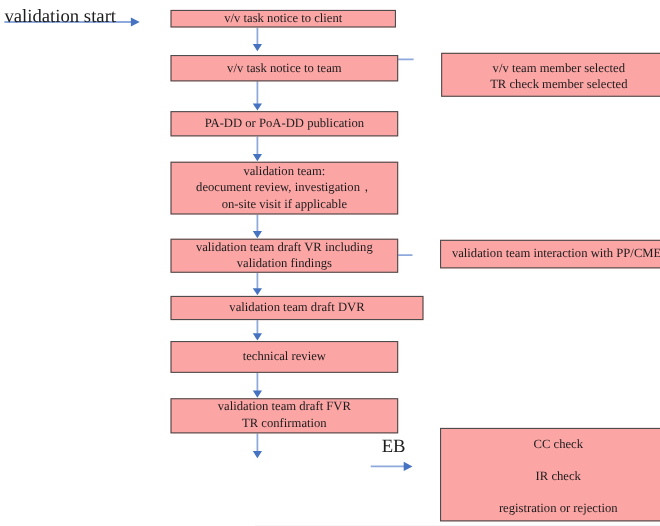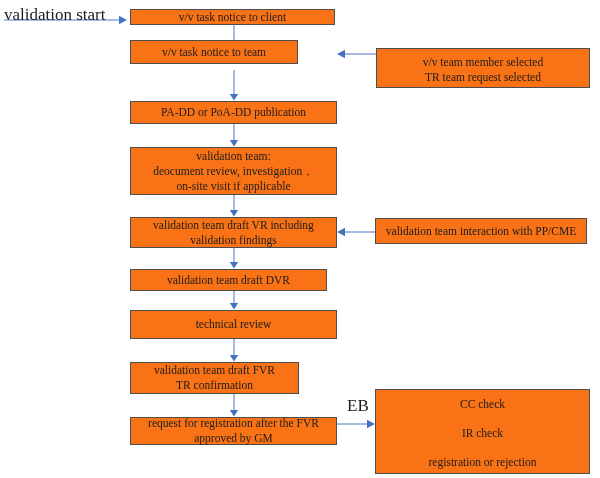--- a/index.html
+++ b/index.html
@@ -18,25 +18,26 @@
     color:var(--text);
     overflow:hidden;
     margin:0 auto;
   }
   .arrows{position:absolute;left:0;top:0;width:600px;height:478px;pointer-events:none;}
   .al{stroke:var(--arrow-line);stroke-width:1.6;fill:none;}
   .ah{fill:var(--arrow-head);stroke:none;}
   .node{
     position:absolute;
     border:1.6px solid var(--box-border);
-    background:#f97316;
+    background:#fca5a5;
     display:flex;flex-direction:column;
     align-items:center;justify-content:center;
     text-align:left;
     box-sizing:border-box;
+    margin-left:25px;
   }
   .node .ln{
     font-size:11.5px;
     line-height:15px;
     white-space:nowrap;
   }
   .node.spread{justify-content:space-between;padding:7px 0 3px 0;}
   .flabel{
     position:absolute;
     font-size:17px;
@@ -102,60 +103,56 @@
     </g>
   </svg>
 
   <div class="flabel" style="left:4px;top:5px;">validation start</div>
   <div class="flabel" style="left:347px;top:396px;">EB</div>
 
   <div class="node" style="left:130px;top:9px;width:205px;height:16px;">
     <div class="ln">v/v task notice to client</div>
   </div>
 
-  <div class="node" style="left:130px;top:40px;width:168px;height:24px;">
+  <div class="node" style="left:130px;top:50px;width:207px;height:24px;">
     <div class="ln">v/v task notice to team</div>
   </div>
 
   <div class="node" style="left:130px;top:147px;width:207px;height:48px;">
     <div class="ln">validation team:</div>
     <div class="ln">deocument review, investigation，</div>
     <div class="ln">on-site visit if applicable</div>
   </div>
 
   <div class="node" style="left:130px;top:101px;width:207px;height:23px;">
     <div class="ln">PA-DD or PoA-DD publication</div>
   </div>
 
   <div class="node" style="left:130px;top:217px;width:207px;height:31px;">
     <div class="ln">validation team draft VR including</div>
     <div class="ln">validation findings</div>
   </div>
 
-  <div class="node" style="left:130px;top:269px;width:197px;height:22px;">
+  <div class="node" style="left:130px;top:269px;width:230px;height:22px;">
     <div class="ln">validation team draft DVR</div>
   </div>
 
   <div class="node" style="left:130px;top:310px;width:207px;height:29px;">
     <div class="ln">technical review</div>
   </div>
 
-  <div class="node" style="left:130px;top:362px;width:169px;height:32px;">
+  <div class="node" style="left:130px;top:362px;width:207px;height:32px;">
     <div class="ln">validation team draft FVR</div>
     <div class="ln">TR confirmation</div>
   </div>
 
-  <div class="node" style="left:130px;top:417px;width:207px;height:28px;">
-    <div class="ln">request for registration after the FVR</div>
-    <div class="ln">approved by GM</div>
-  </div>
 
   <div class="node" style="left:376px;top:48px;width:214px;height:40px;padding-top:3px;">
     <div class="ln">v/v team member selected</div>
-    <div class="ln">TR team request selected</div>
+    <div class="ln">TR check member selected</div>
   </div>
 
   <div class="node" style="left:375px;top:218px;width:212px;height:26px;">
     <div class="ln">validation team interaction with PP/CME</div>
   </div>
 
   <div class="node spread" style="left:375px;top:389px;width:215px;height:85px;">
     <div class="ln">CC check</div>
     <div class="ln">IR check</div>
     <div class="ln">registration or rejection</div>

